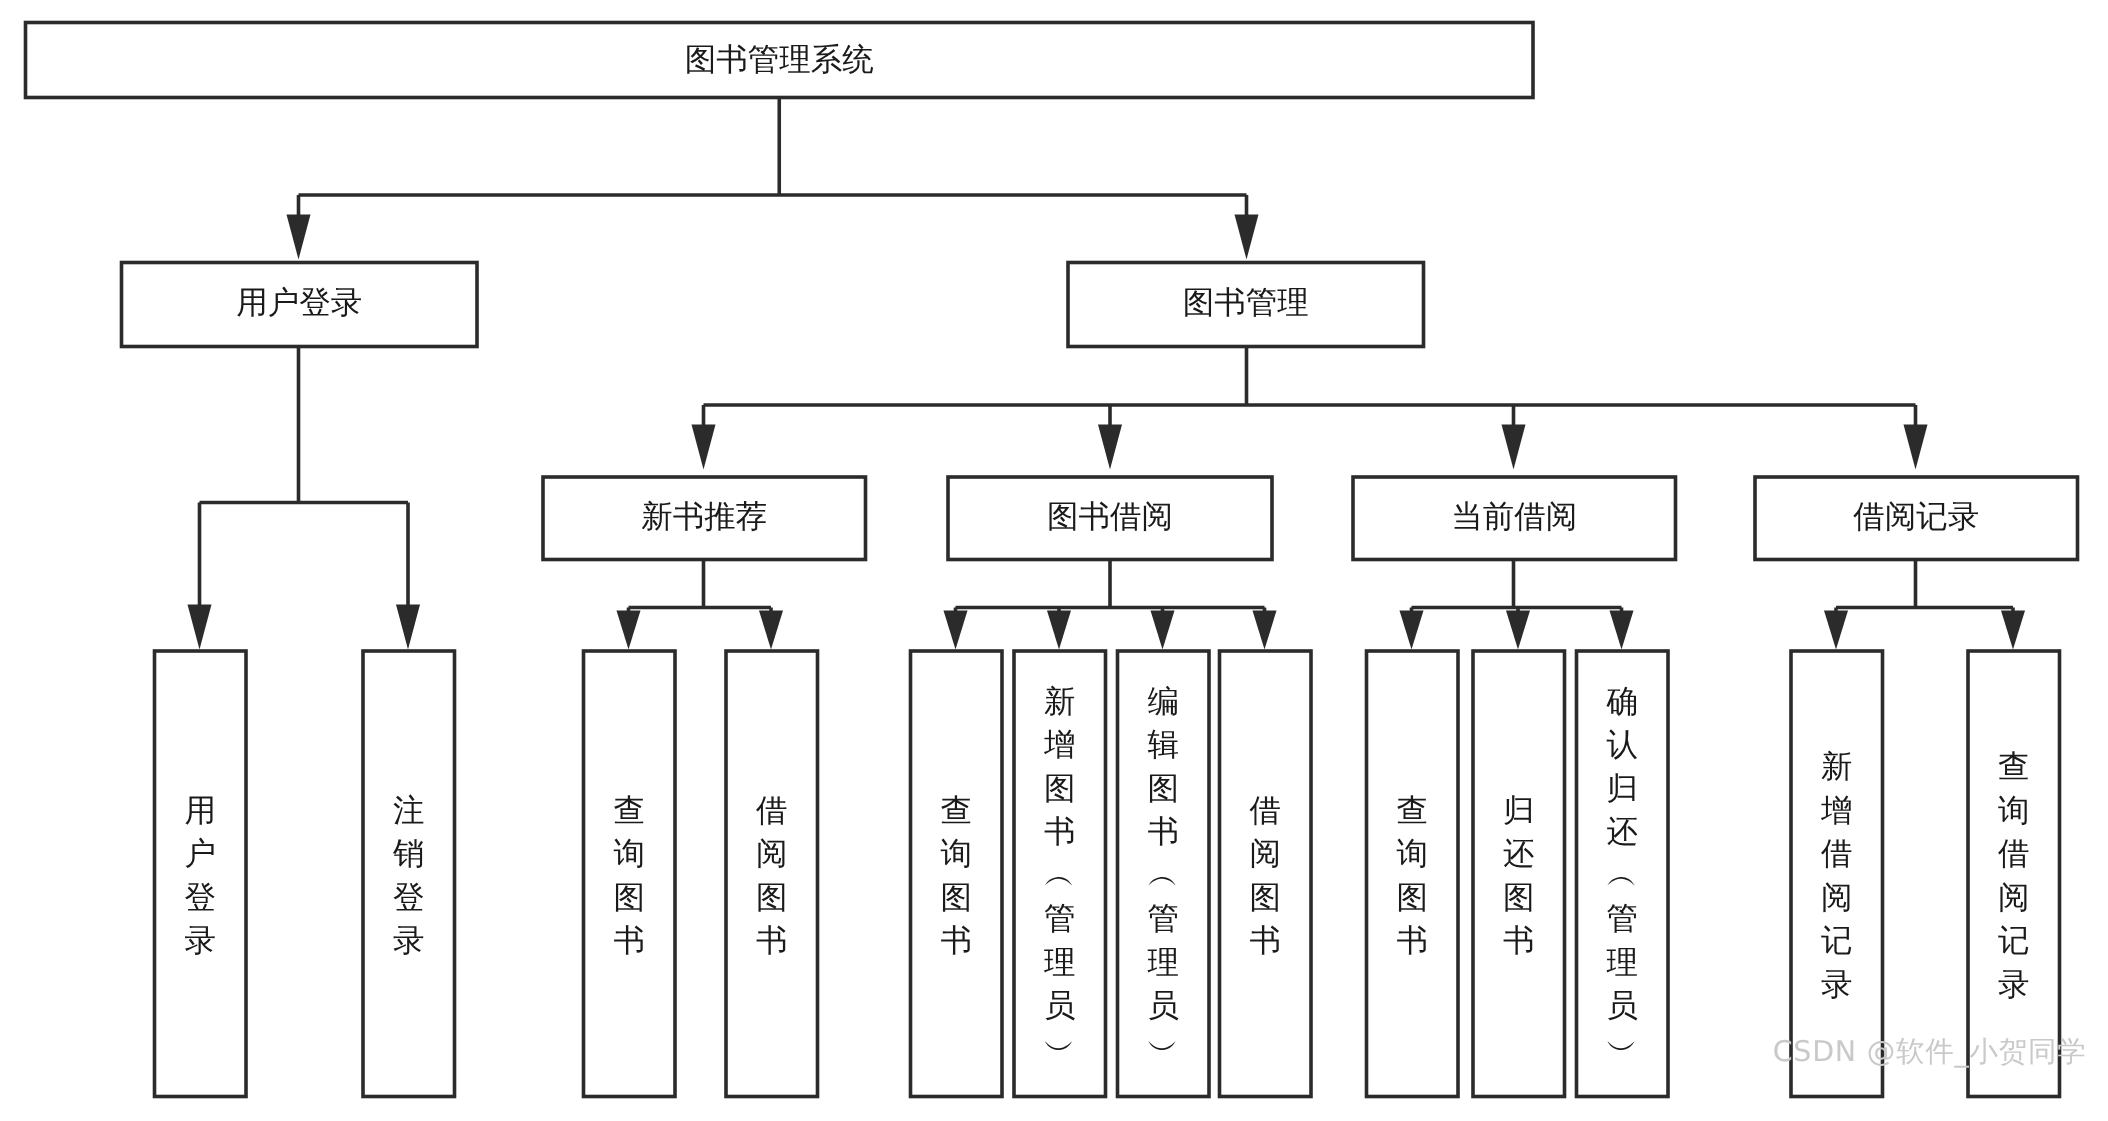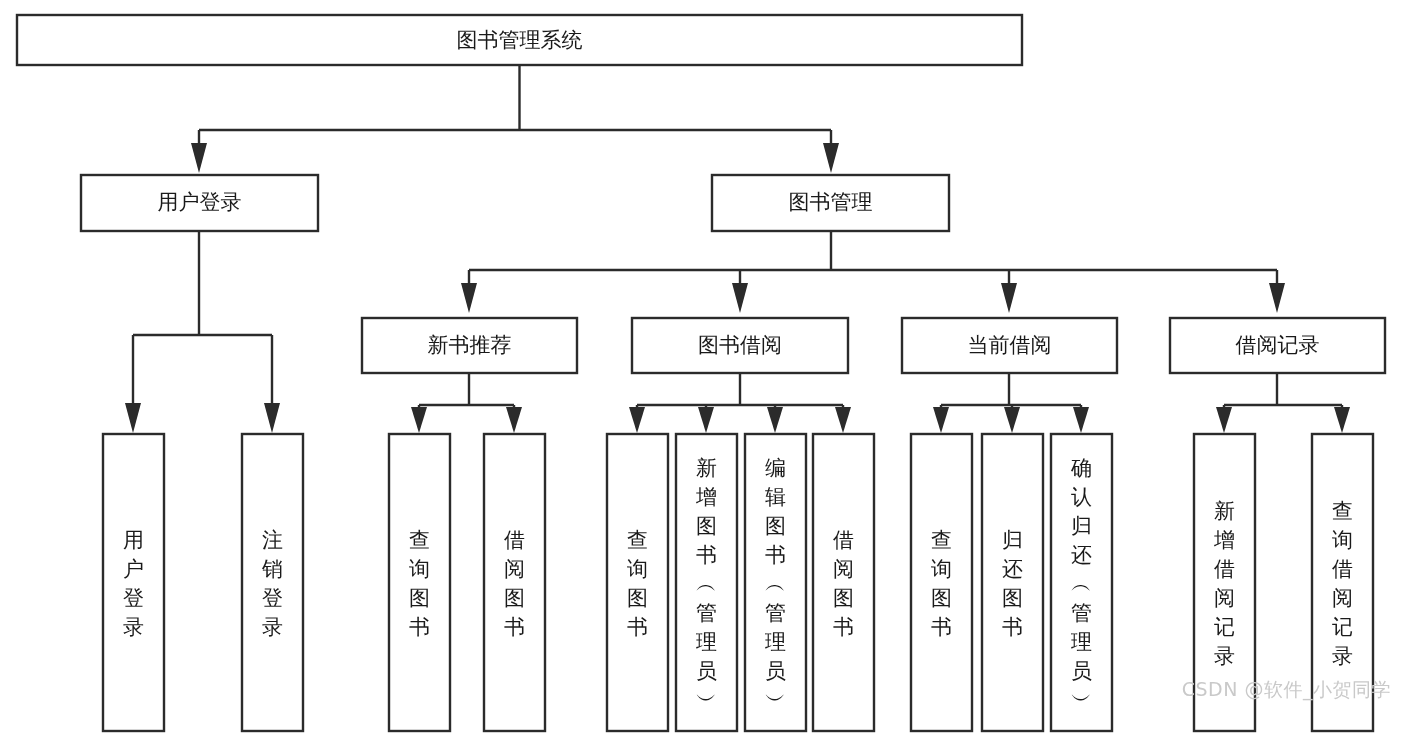--- a/index.html
+++ b/index.html
@@ -53,21 +53,21 @@
   }
   .node-label-v {
     fill: #1a1a1a;
     font-family: "DejaVu Sans", "Liberation Sans", sans-serif;
     font-size: 21px;
     text-anchor: middle;
   }
   .watermark-text {
     position: absolute;
     right: 14px;
-    bottom: 17px;
+    bottom: 6px;
     color: #c9c9c9;
     font-size: 19px;
     font-family: "DejaVu Sans", "Liberation Sans", sans-serif;
     letter-spacing: 0.5px;
     white-space: nowrap;
     user-select: none;
   }
 </style>
 </head>
 <body>

